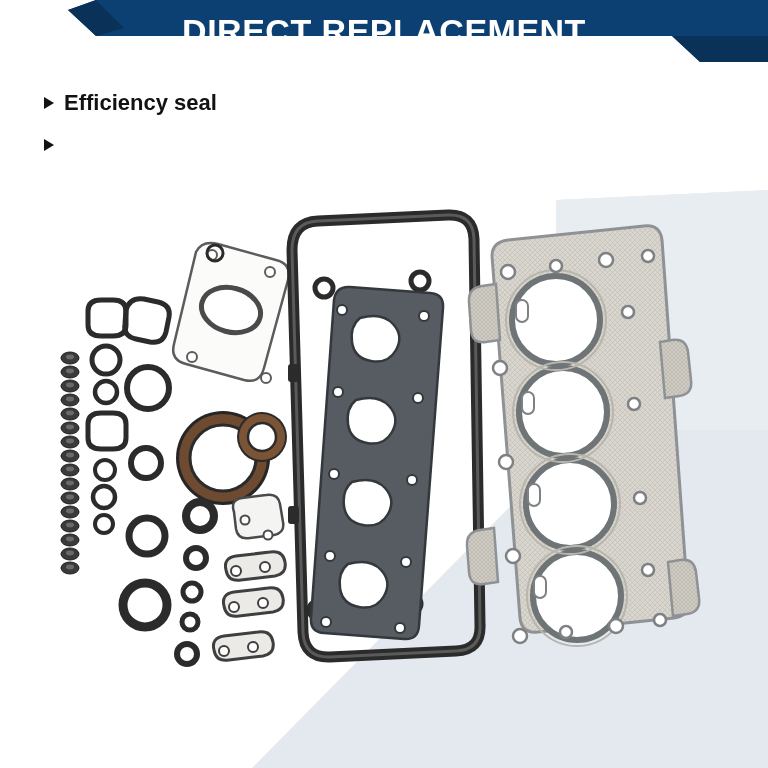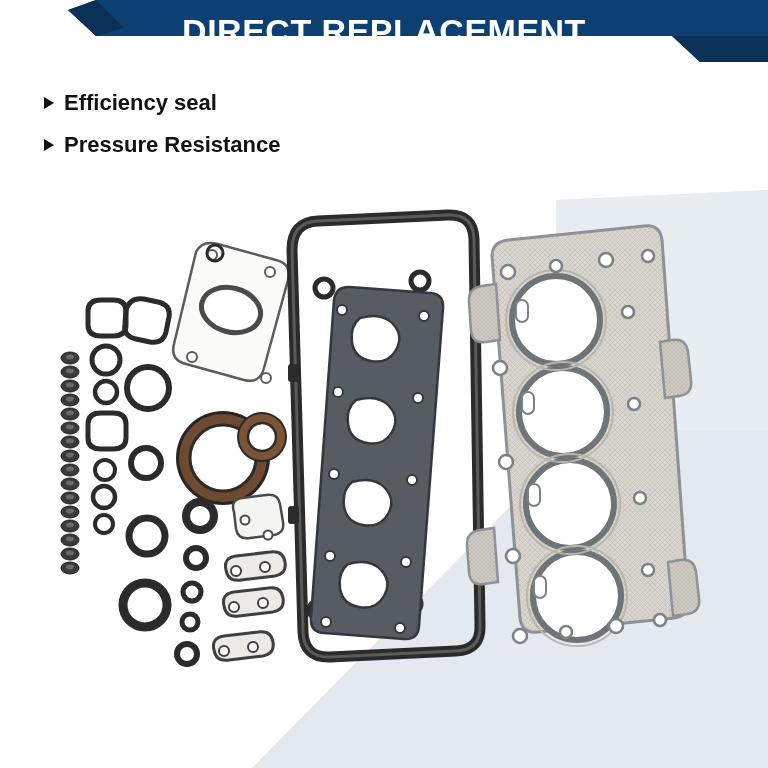--- a/index.html
+++ b/index.html
@@ -115,21 +115,20 @@
     <svg class="feature-arrow" viewBox="0 0 18 18" xmlns="http://www.w3.org/2000/svg">
       <polygon points="4,3 14,9 4,15" fill="#121212"></polygon>
     </svg>
     <span class="feature-label">Efficiency seal</span>
   </div>
 
   <div class="feature-row">
     <svg class="feature-arrow" viewBox="0 0 18 18" xmlns="http://www.w3.org/2000/svg">
       <polygon points="4,3 14,9 4,15" fill="#121212"></polygon>
     </svg>
-    <span class="feature-label">Pressure Resistance</span>
   </div>
 
 
 </div>
 
 <svg class="product" width="768" height="768" viewBox="0 0 768 768" xmlns="http://www.w3.org/2000/svg">
   <title>Full engine gasket and seal kit laid out: valve cover gasket, intake manifold gasket, head gasket, crankshaft seals, O-rings and valve stem seals</title>
 
   <defs>
     <pattern id="meshPat" width="5" height="5" patternUnits="userSpaceOnUse">

